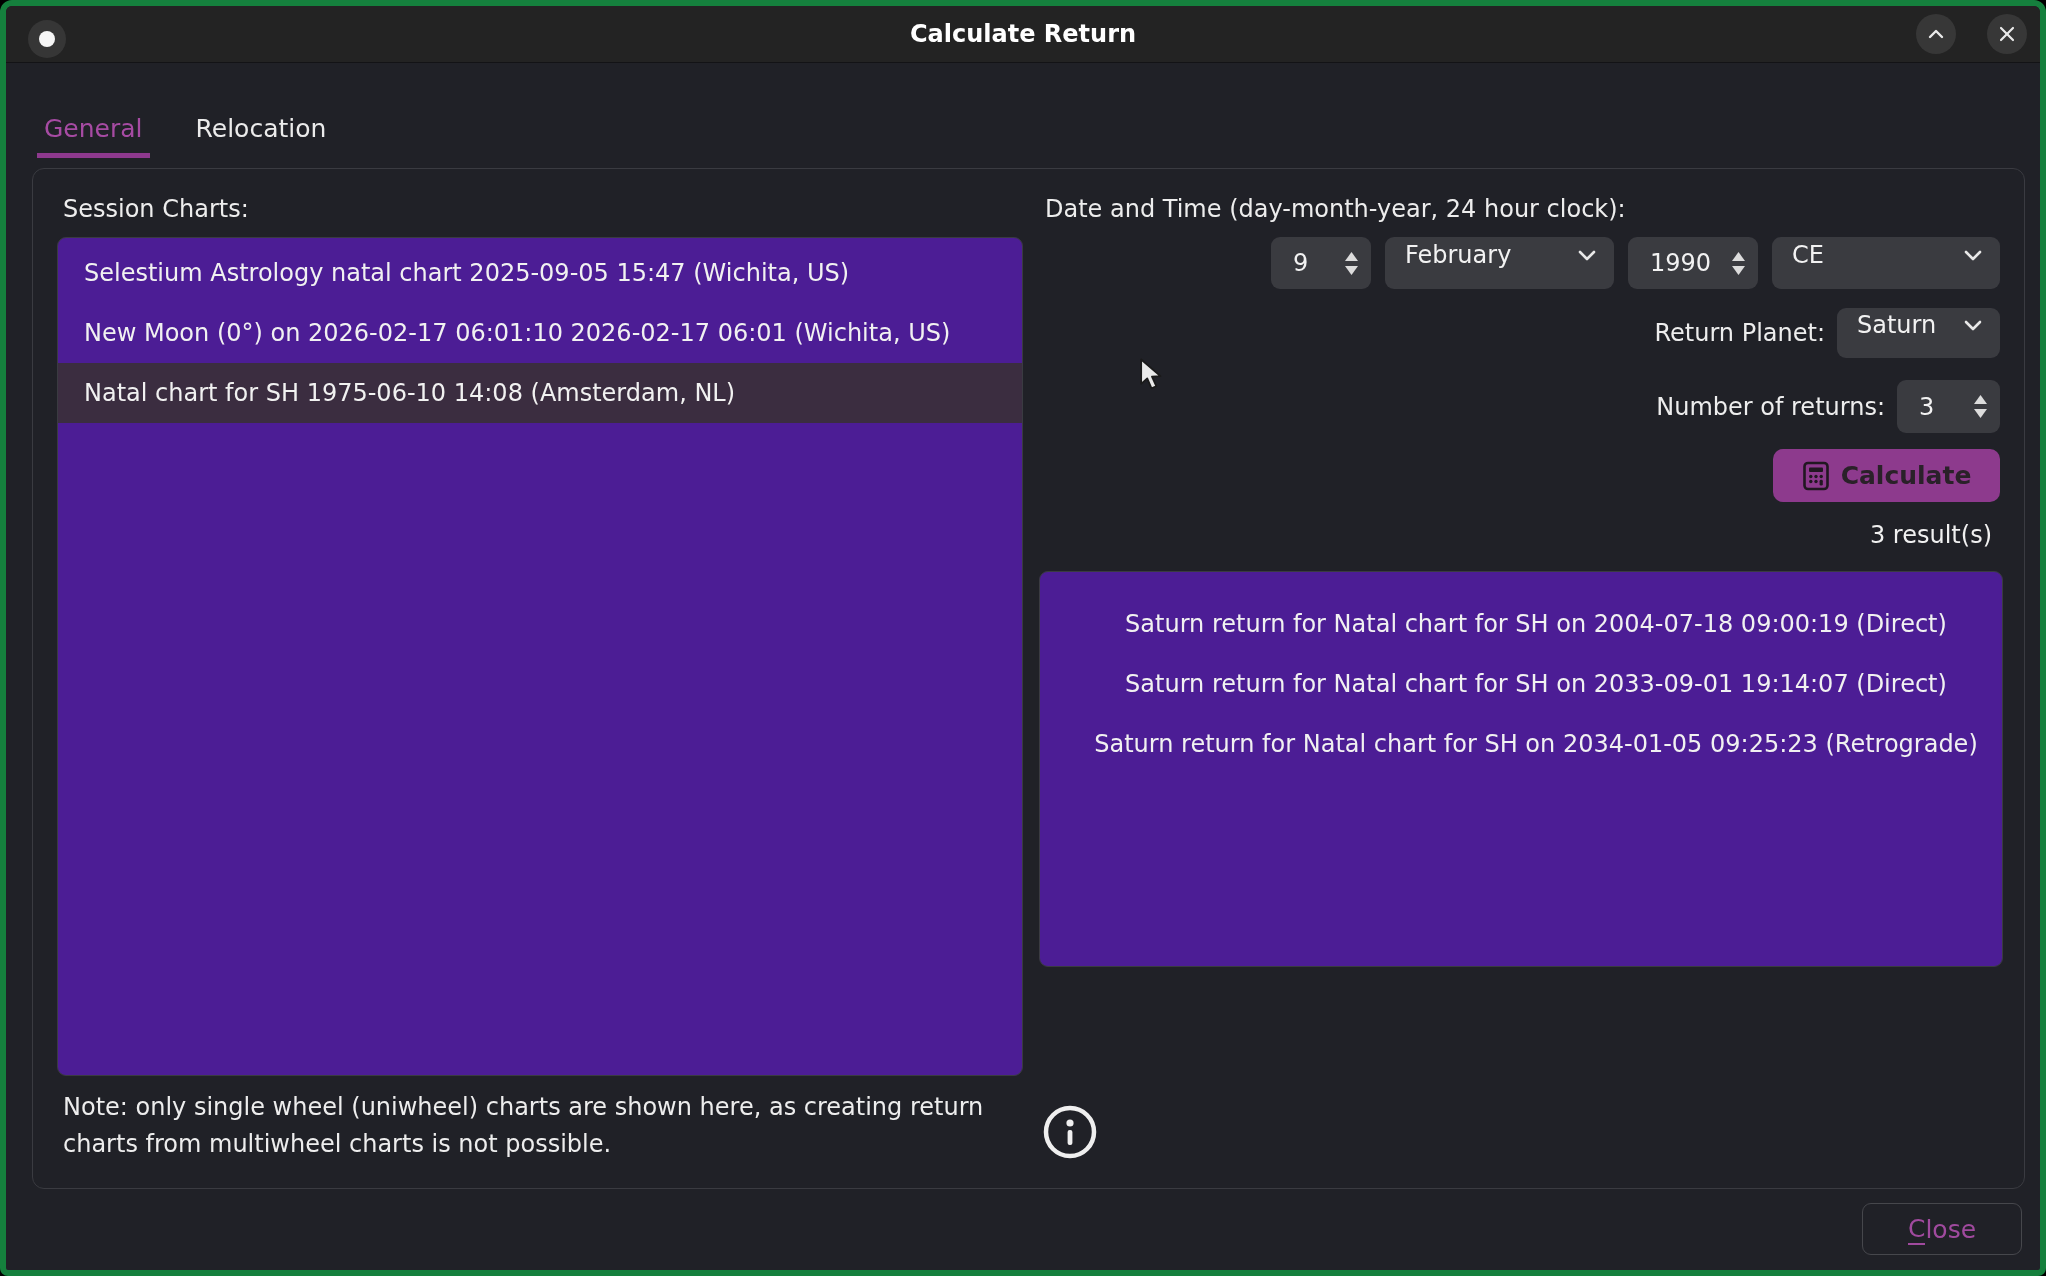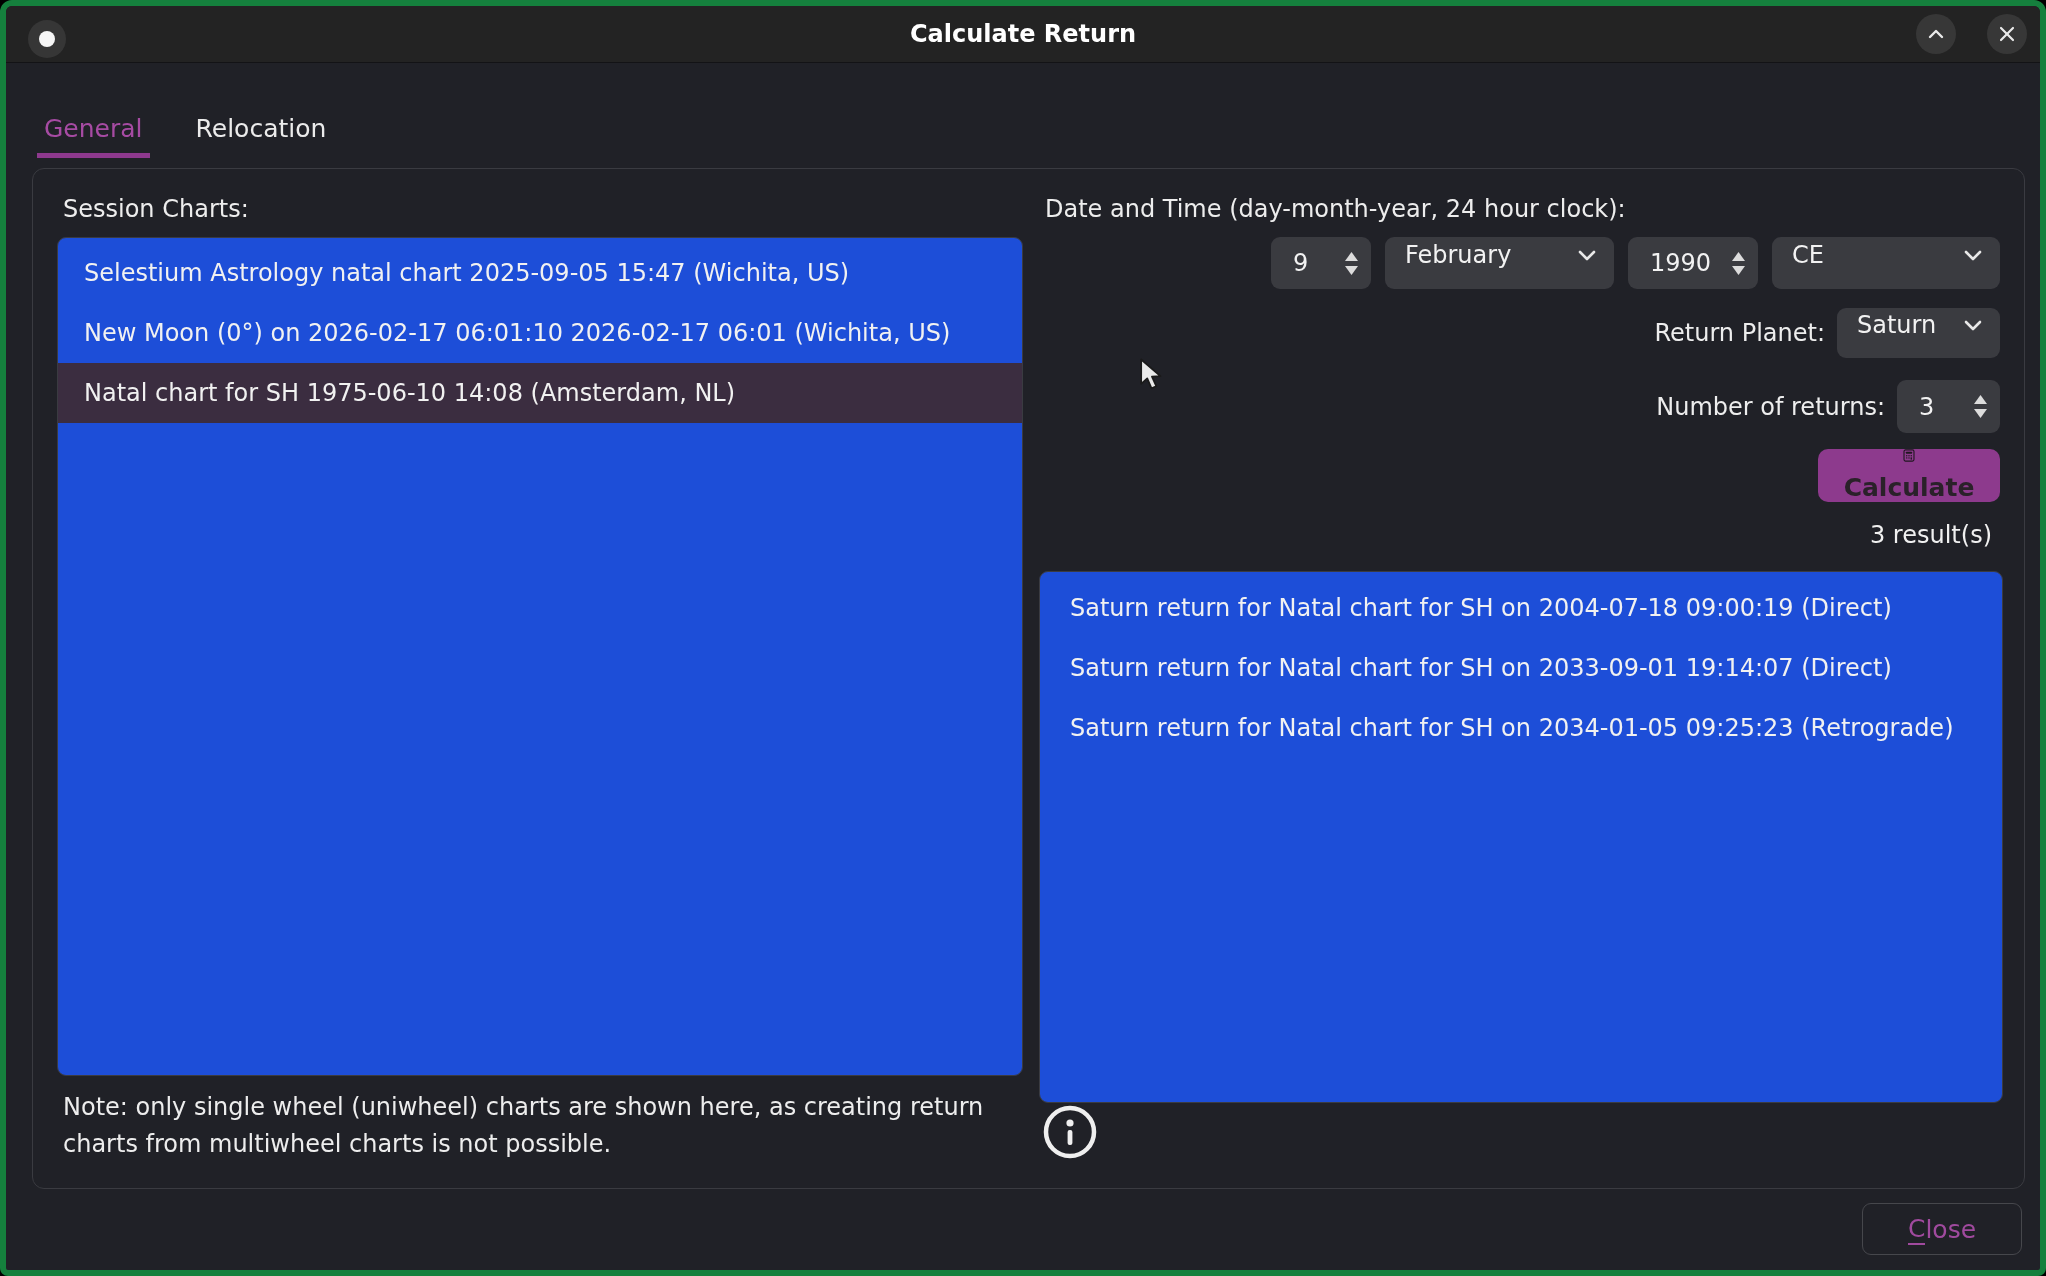--- a/index.html
+++ b/index.html
@@ -34,29 +34,29 @@
   .tabs { position:absolute; left:31px; top:106px; display:flex; gap:39px; }
   .tab { font-size:25px; line-height:34px; padding:0 7px 7px 7px; color:#ebebeb; }
   .tab.active { color:#a64ba3; border-bottom:5px solid #8e398e; }
   
   .frame {
     position:absolute; left:26px; top:162px; width:1993px; height:1021px;
     border:1px solid #3a3b41; border-radius:12px;
   }
   .section-label { position:absolute; color:#ededed; font-size:24px; }
   .listbox {
-    position:absolute; background:#1d4ed8; border:1px solid #3a3b41; border-radius:9px;
+    position:absolute; background:#4c1d95; border:1px solid #3a3b41; border-radius:9px;
     overflow:hidden; padding-top:5px;
   }
   .lb-row { height:60px; line-height:60px; padding-left:26px; color:#f1f1f1; font-size:24px; white-space:nowrap; }
   .lb-row.selected { background:#3b2d40; }
   
   #session-list { left:24px; top:68px; width:966px; height:839px; }
   
-  #results-list { left:1006px; top:402px; width:964px; height:532px; padding-top:6px; }
+  #results-list { left:1006px; top:402px; width:964px; height:396px; padding-top:22px;text-align:center; }
   #results-list .lb-row { padding-left:30px; }
   .note {
     position:absolute; left:30px; top:920px; width:960px;
     color:#ededed; font-size:24px; line-height:37px;
   }
   .info { position:absolute; left:1008px; top:934px; }
   
   .ctl { background:#3a3b40; border-radius:9px; color:#f2f2f2; font-size:24px;
          display:flex; align-items:center; }
   .spin { justify-content:space-between; padding:0 13px 0 22px; }
@@ -65,23 +65,23 @@
   .dt-row { position:absolute; top:68px; right:24px; display:flex; gap:14px; height:52px; }
   #day-spin   { width:100px; }
   #month-drop { width:229px; }
   #year-spin  { width:130px; }
   #era-drop   { width:228px; }
   .right-row { position:absolute; right:24px; display:flex; align-items:center; gap:12px; }
   .row-label { color:#ededed; font-size:24px; }
   #planet-row { top:139px; }  #planet-drop { width:163px; height:50px; }
   #num-row    { top:211px; }  #num-spin    { width:103px; height:53px; }
   .calc-btn {
-    position:absolute; top:280px; right:24px; width:182px; height:53px;
+    position:absolute; top:280px; right:24px; width:227px; height:53px;
     background:#8d3a8d; border-radius:10px; display:flex; align-items:center; justify-content:center;
-    gap:11px; color:#2a2129; font-size:25px; font-weight:700;flex-direction:column;
+    gap:11px; color:#2a2129; font-size:25px; font-weight:700;
   }
   .results-count { position:absolute; top:352px; right:32px; color:#f0f0f0; font-size:24px; }
   .add-btn {
     position:absolute; top:942px; right:23px; width:327px; height:49px;
     border:1px solid #46474c; border-radius:9px;
     display:flex; align-items:center; justify-content:center; gap:12px;
     color:#a04a9e; font-size:25px;
   }
   
   .close-btn {

